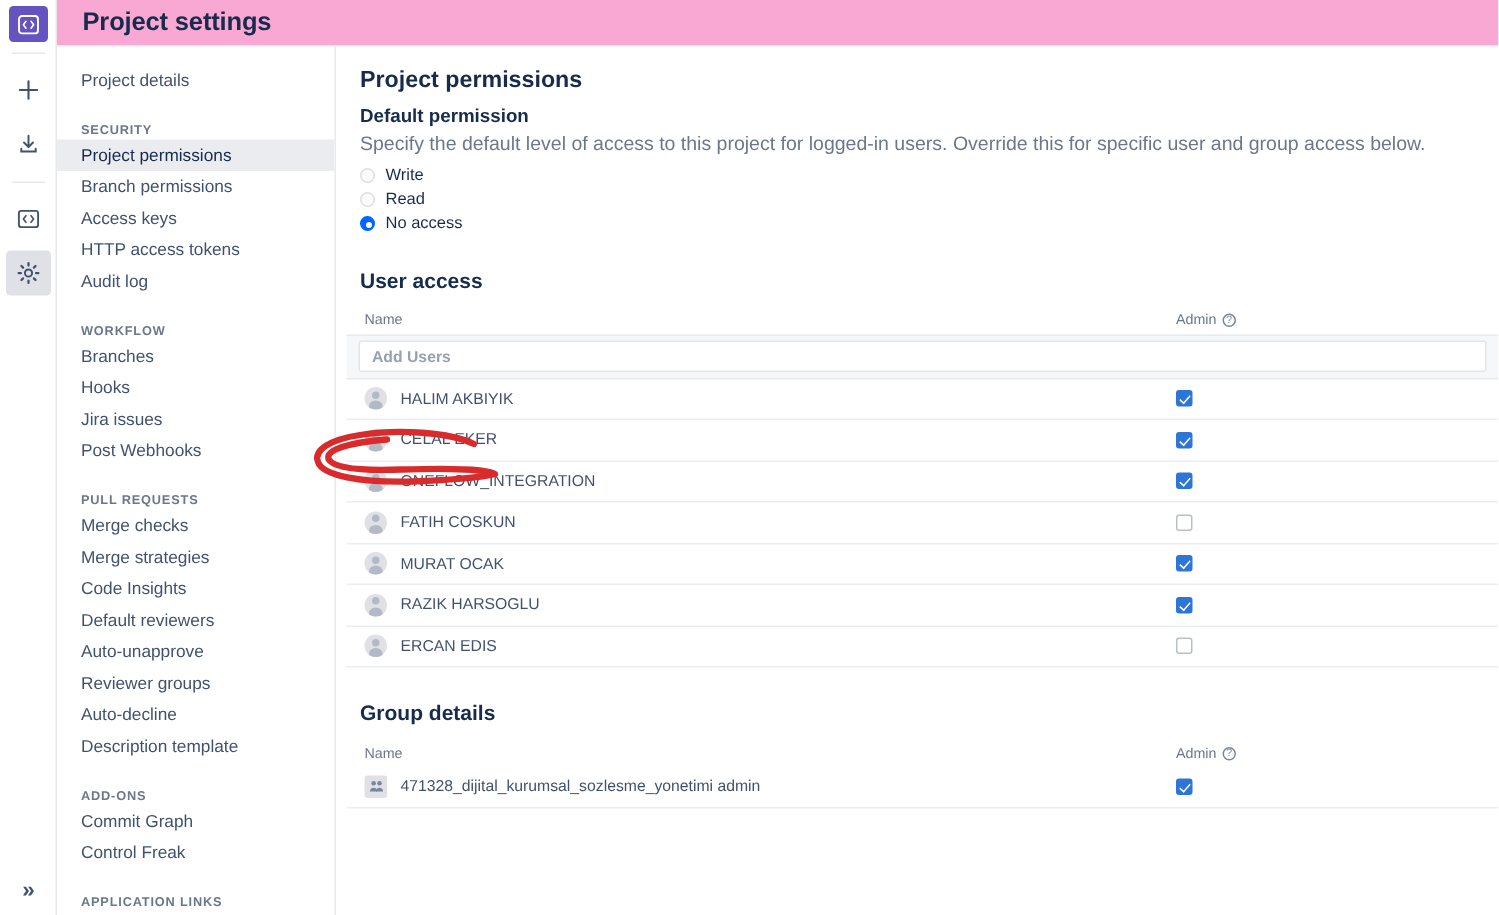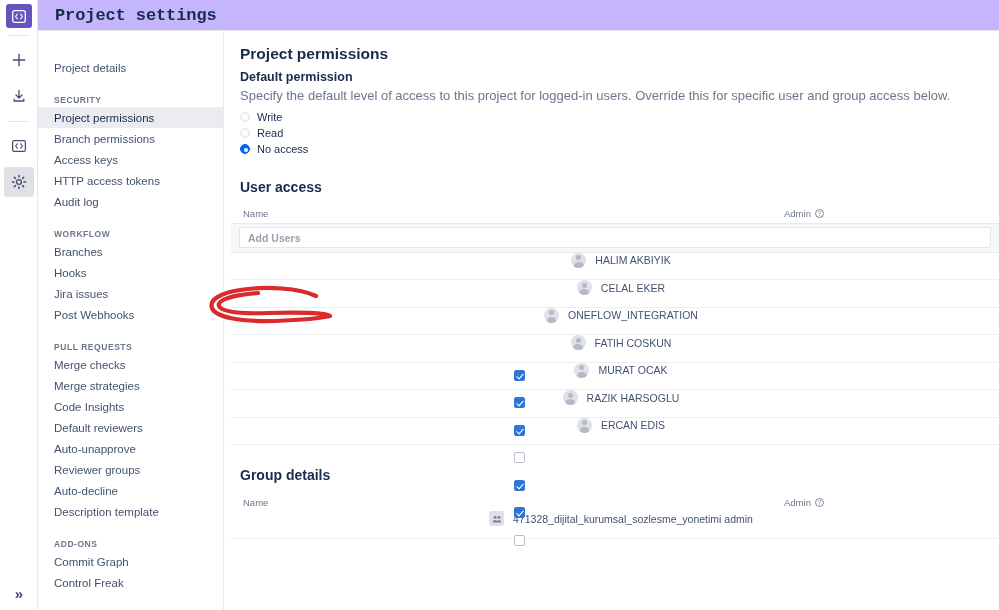--- a/index.html
+++ b/index.html
@@ -44,40 +44,39 @@
     position: absolute; bottom: 8px; left: 0; width: 38px;
     display: flex; align-items: center; justify-content: center;
     color: #42526e; font-size: 15px; font-weight: bold;
   }
 
   
   .right { flex: 1; display: flex; flex-direction: column; min-width: 0; }
 
   .topbar {
     height: 30px;
-    background: #c4b5fd;
+    background: #f9a8d4;
     display: flex; align-items: center;
     padding-left: 17px;
     flex: 0 0 30px;
-    font-family: Liberation Mono, monospace;
   }
   .topbar h1 {
     font-size: 17px; font-weight: 600; color: #172b4d;
     letter-spacing: -0.1px;
   }
 
   .below { flex: 1; display: flex; min-height: 0; }
 
   
   .sidenav {
     width: 186px; flex: 0 0 186px;
     background: #ffffff;
     border-top: 1px solid #e9eaee;
     border-right: 1px solid #e9eaee;
-    padding-top: 26px;
+    padding-top: 12px;
     overflow: hidden;
     text-align: right;
   }
   .nav-item {
     height: 21px;
     display: flex; align-items: center;
     padding-left: 16px;
     font-size: 11.5px;
     color: #42526e;
     margin: 0 0 0 0;
@@ -179,21 +178,20 @@
     font-family: "Liberation Sans", sans-serif;
     outline: none;
     font-weight: bold;
   }
   .addrow input::placeholder { color: #97a0af; }
   .trow {
     display: flex; align-items: center;
     height: 27.5px;
     border-bottom: 1px solid #eceef1;
     padding-left: 12px;
-    flex-direction: column;
   }
   .cellname {
     flex: 1; min-width: 0;
     display: flex; align-items: center;
     font-size: 10.5px; color: #42526e;
   }
   .avatar {
     width: 15px; height: 15px; border-radius: 50%;
     background: #dfe1e6; margin-right: 9px; flex: 0 0 15px;
     position: relative; overflow: hidden;

